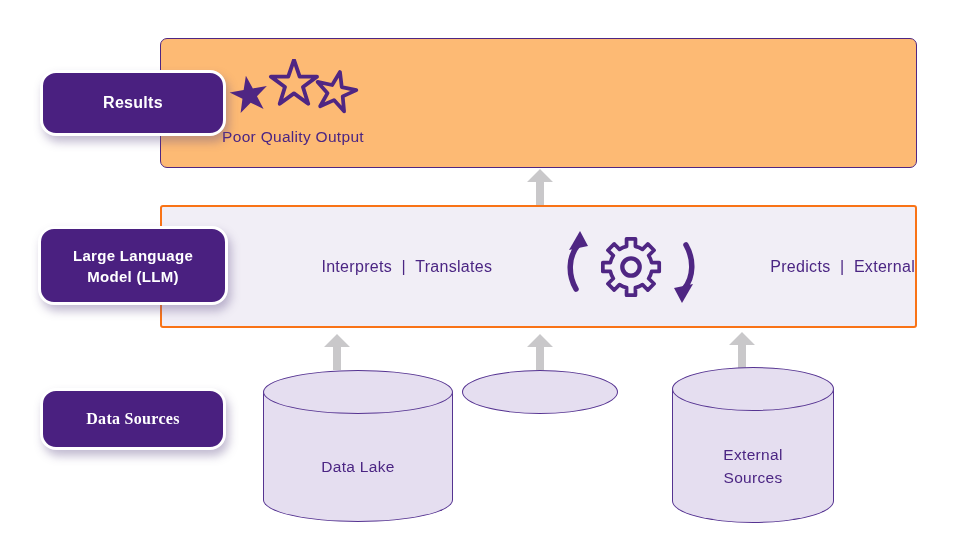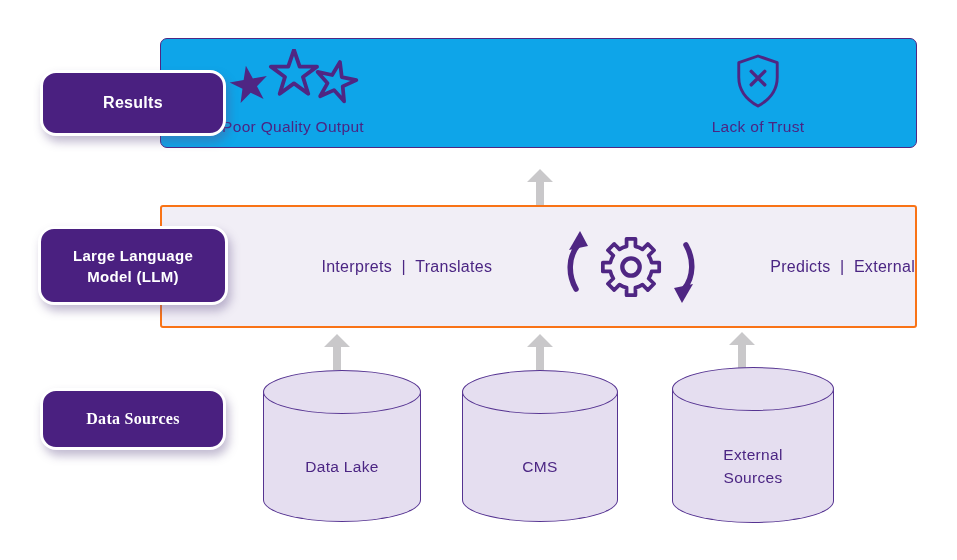--- a/index.html
+++ b/index.html
@@ -16,22 +16,22 @@
     border-radius:16px; border:3px solid #ffffff;
     box-shadow:3px 6px 10px rgba(95,75,135,0.38);
     font-size:16px; letter-spacing:0.3px; box-sizing:border-box; z-index:5;
   }
   .pill-results { left:40px; top:70px; width:186px; height:66px;text-align:right; }
   .pill-llm     { left:38px; top:226px; width:190px; height:79px; line-height:1.4; padding:0 16px; font-size:15px; }
   .pill-data    { left:40px; top:388px; width:186px; height:62px;font-family:Liberation Serif, serif; }
 
   
   .results-box {
-    position:absolute; left:160px; top:38px; width:757px; height:110px;
-    background:#0ea5e9; border:1.4px solid #4f2683; border-radius:7px;
+    position:absolute; left:160px; top:38px; width:757px; height:130px;
+    background:#fdba74; border:1.4px solid #4f2683; border-radius:7px;
     display:flex; align-items:center; justify-content:space-between;
     padding:0 78px 0 52px; box-sizing:border-box;text-align:right;
   }
   .result-item { display:flex; flex-direction:column; align-items:center; gap:9px; min-width:160px; }
   .result-icon-slot { height:58px; display:flex; align-items:flex-end; justify-content:center; }
   .result-label { font-size:15.5px; letter-spacing:0.3px; }
 
   
   .llm-box {
     position:absolute; left:160px; top:205px; width:757px; height:123px;
@@ -50,21 +50,21 @@
     position:absolute; top:0; left:0; right:0; height:44px; border-radius:50%;
     background:#e5def0; border:1.5px solid #553391; box-sizing:border-box; z-index:2;
   }
   .cyl-body {
     position:absolute; top:22px; left:0; right:0; bottom:0;
     background:#e5def0; border:1.5px solid #553391; border-top:none;
     border-radius:0 0 50% 50% / 0 0 22px 22px; box-sizing:border-box; z-index:1;
     display:flex; align-items:center; justify-content:center; text-align:center;
     padding:22px 26px 0 26px; font-size:15.5px; letter-spacing:0.3px; line-height:1.45;
   }
-  .cyl-1 { left:263px; top:370px; width:158px; height:152px; }
+  .cyl-1 { left:263px; top:370px; width:190px; height:152px; }
   .cyl-2 { left:462px; top:370px; width:156px; height:152px; }
   .cyl-3 { left:672px; top:367px; width:162px; height:156px; }
 </style>
 </head>
 <body>
 
 <div class="canvas">
 
   <div class="pill pill-results">
     <span>Results</span>
@@ -77,29 +77,20 @@
         <svg width="136" height="60" viewBox="0 0 140 62">
           <polygon points="50,0 61.8,34.5 97.6,34.5 68.6,55.9 79.4,90.5 50,69.1 20.6,90.5 31.4,55.9 2.4,34.5 38.2,34.5" transform="translate(4,17) scale(0.41) rotate(-10 50 45)" fill="#4f2683"></polygon>
           <polygon points="50,0 61.8,34.5 97.6,34.5 68.6,55.9 79.4,90.5 50,69.1 20.6,90.5 31.4,55.9 2.4,34.5 38.2,34.5" transform="translate(46,1) scale(0.5)" fill="none" stroke="#4f2683" stroke-width="8" stroke-linejoin="round"></polygon>
           <polygon points="50,0 61.8,34.5 97.6,34.5 68.6,55.9 79.4,90.5 50,69.1 20.6,90.5 31.4,55.9 2.4,34.5 38.2,34.5" transform="translate(93,13) scale(0.43) rotate(12 50 45)" fill="none" stroke="#4f2683" stroke-width="9" stroke-linejoin="round"></polygon>
         </svg>
       </div>
       <div class="result-label">Poor Quality Output</div>
     </div>
 
 
-    <div class="result-item">
-      <div class="result-icon-slot">
-        <svg width="50" height="56" viewBox="0 0 52 58">
-          <path d="M26,3 L46,10 L46,25 C46,40 37,49 26,55 C15,49 6,40 6,25 L6,10 Z" fill="none" stroke="#4f2683" stroke-width="3" stroke-linejoin="round"></path>
-          <path d="M19,19 L33,33 M33,19 L19,33" fill="none" stroke="#4f2683" stroke-width="3.6" stroke-linecap="round"></path>
-        </svg>
-      </div>
-      <div class="result-label">Lack of Trust</div>
-    </div>
 
   </div>
 
   <svg class="flow-arrow" style="left:527px; top:169px;" width="26" height="36" viewBox="0 0 26 36">
     <polygon points="9,36 9,13 0,13 13,0 26,13 17,13 17,36" fill="#c9c8ca"></polygon>
   </svg>
 
   <div class="pill pill-llm">
     <span>Large Language Model (LLM)</span>
   </div>
@@ -144,23 +135,20 @@
 
   <div class="cylinder cyl-1">
     <div class="cyl-top"></div>
     <div class="cyl-body">
       <span>Data Lake</span>
     </div>
   </div>
 
   <div class="cylinder cyl-2">
     <div class="cyl-top"></div>
-    <div class="cyl-body">
-      <span>CMS</span>
-    </div>
   </div>
 
   <div class="cylinder cyl-3">
     <div class="cyl-top"></div>
     <div class="cyl-body">
       <span style="max-width:108px; display:inline-block;">External Sources</span>
     </div>
   </div>
 
 </div>

